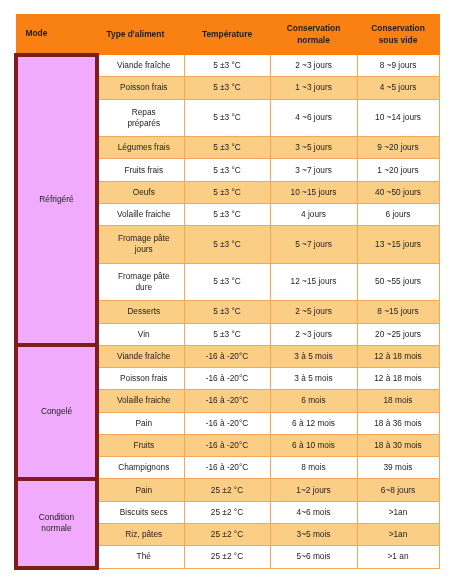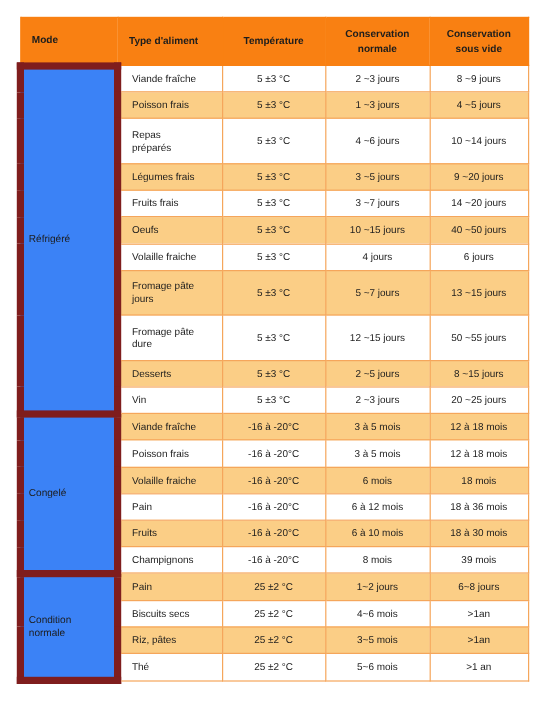--- a/index.html
+++ b/index.html
@@ -59,28 +59,28 @@
     color: #1d1d1d;
     line-height: 1.32;
     border: 1px solid #F5A65B;
     padding: 2px 4px;
     box-sizing: border-box;
     text-align: center;
     vertical-align: middle;
     background: #ffffff;
   }
   tbody td.mode-cell {
-    text-align: left;
-    background: #3b82f6;
+    text-align: center;
+    background: #f0abfc;
     font-size: 8.4px;
     line-height: 1.4;
-    border: 6px solid #7f1d1d;
+    border: 4px solid #7f1d1d;
   }
   tbody td.food-cell {
-    text-align: left;
+    text-align: center;
     padding-left: 9px;
   }
   tbody tr.alt td:not(.mode-cell) {
     background: #FBCE86;
   }
 </style>
 </head>
 <body>
 
 <div id="table-wrap">
@@ -130,21 +130,21 @@
         <tr class="alt">
           <td class="food-cell">Légumes frais</td>
           <td>5 ±3 °C</td>
           <td>3 ~5 jours</td>
           <td>9 ~20 jours</td>
         </tr>
         <tr>
           <td class="food-cell">Fruits frais</td>
           <td>5 ±3 °C</td>
           <td>3 ~7 jours</td>
-          <td>14 ~20 jours</td>
+          <td>1 ~20 jours</td>
         </tr>
         <tr class="alt">
           <td class="food-cell">Oeufs</td>
           <td>5 ±3 °C</td>
           <td>10 ~15 jours</td>
           <td>40 ~50 jours</td>
         </tr>
         <tr>
           <td class="food-cell">Volaille fraiche</td>
           <td>5 ±3 °C</td>

